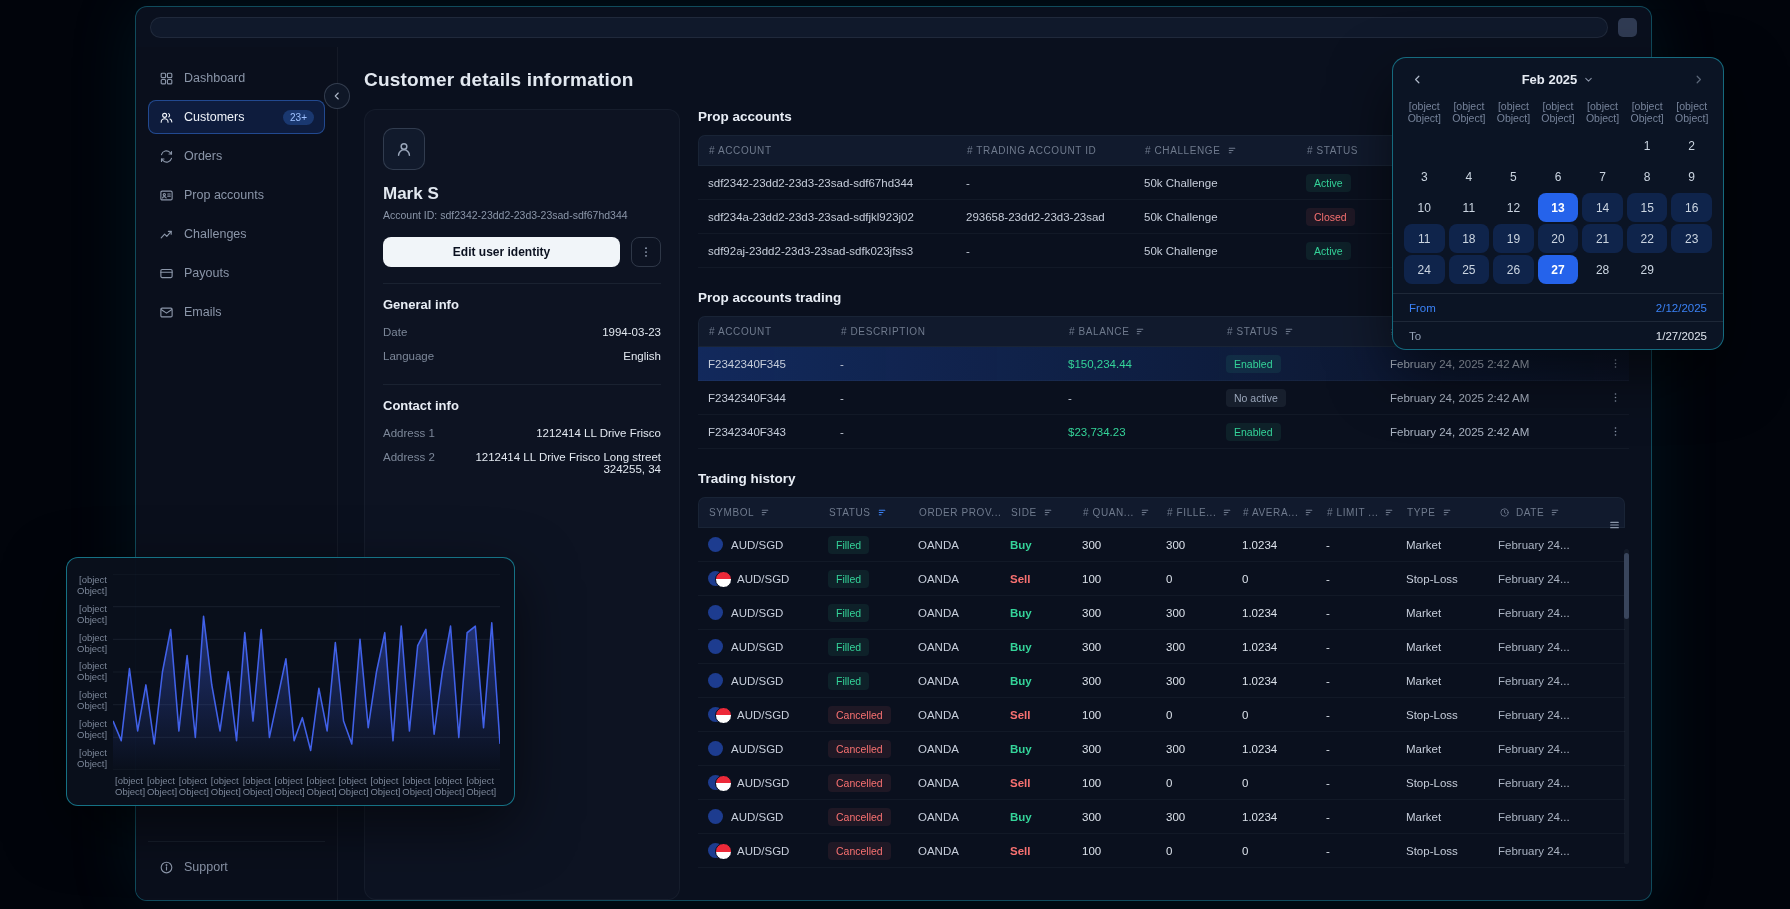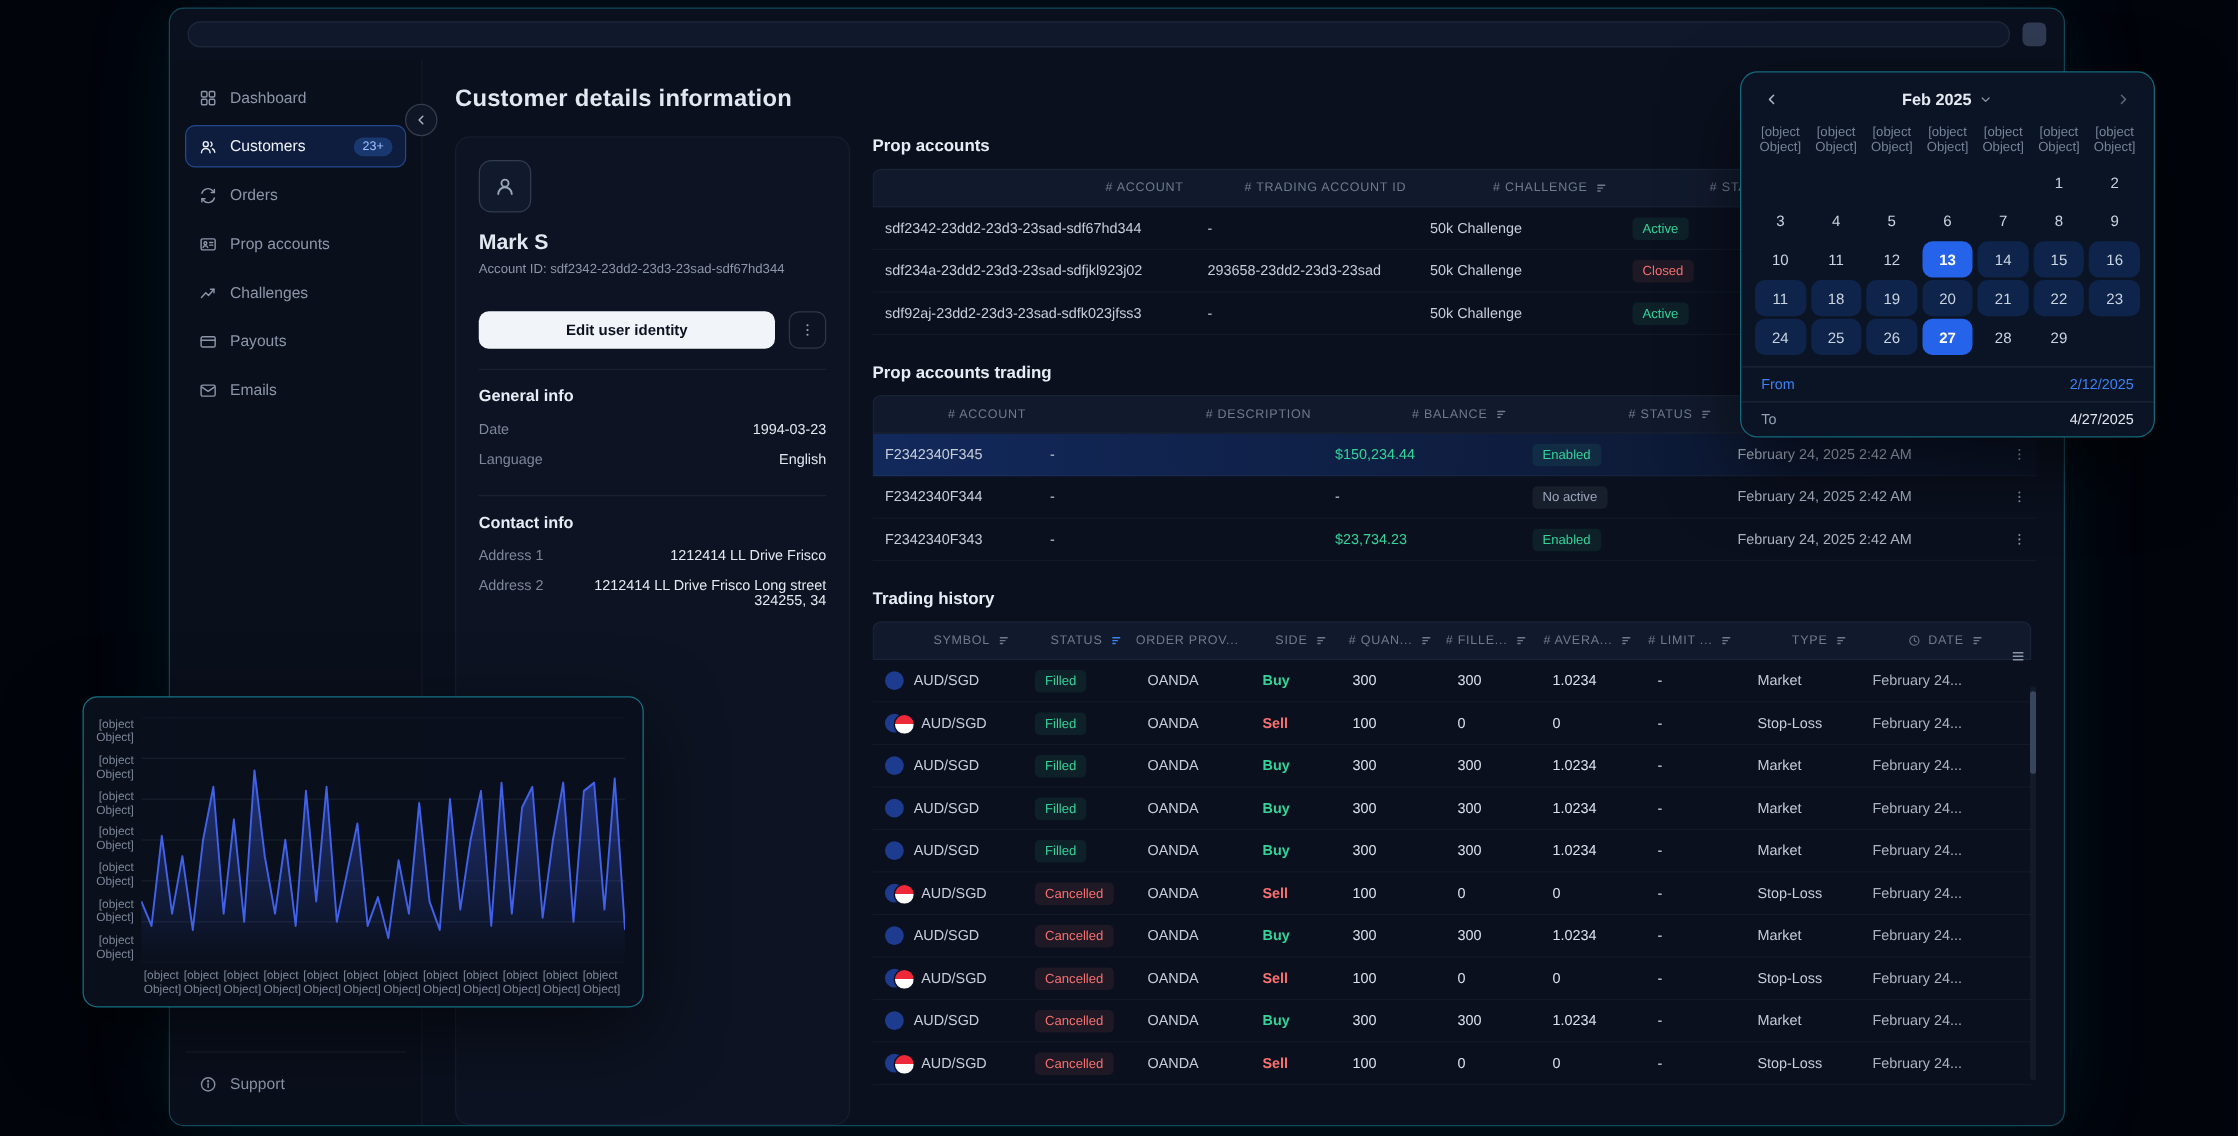--- a/index.html
+++ b/index.html
@@ -70,21 +70,21 @@
     padding: 18px; overflow: hidden;
   }
   .avatar {
     width: 42px; height: 42px; border-radius: 10px; background: #111a2c;
     border: 1px solid rgba(148,163,184,0.25); color: #9aa6ba;
     display: flex; align-items: center; justify-content: center; margin-bottom: 14px;
   }
   .avatar svg { width: 20px; height: 20px; }
   .customer-name { font-size: 17px; font-weight: 700; }
   .customer-id { font-size: 10.5px; color: #8b96a9; margin-top: 5px; }
-  .edit-row { display: flex; gap: 11px; margin-top: 28px; }
+  .edit-row { display: flex; gap: 11px; margin-top: 16px; }
   .btn-edit {
     flex: 1; height: 30px; border-radius: 8px; border: none; background: #f1f5f9;
     color: #0b1120; font-size: 12px; font-weight: 600; cursor: pointer;
     font-family: "Liberation Sans", sans-serif;
   }
   .btn-kebab-sq {
     width: 30px; height: 30px; flex: none; border-radius: 8px; background: transparent;
     border: 1px solid rgba(148,163,184,0.25); color: #9aa6ba;
     display: flex; align-items: center; justify-content: center; cursor: pointer;
   }
@@ -106,21 +106,21 @@
     background: #111a2d; border: 1px solid rgba(148,163,184,0.07); border-radius: 7px 7px 0 0;
   }
   .t-row { display: grid; border-bottom: 1px solid rgba(148,163,184,0.06); }
   .t-row.selected { background: linear-gradient(90deg, rgba(37,99,235,0.30), rgba(37,99,235,0.04)); }
   .grid-pa { grid-template-columns: 258px 178px 162px 132px 1fr 30px; }
   .grid-pt { grid-template-columns: 132px 228px 158px 164px 1fr 30px; }
   .grid-th { grid-template-columns: 120px 90px 92px 72px 84px 76px 84px 80px 92px 1fr 26px; }
   .th {
     font-size: 10px; letter-spacing: 0.6px; color: #6f7a8d; text-transform: uppercase;
     padding: 9px 10px; display: flex; align-items: center; gap: 6px;
-    white-space: nowrap; overflow: hidden; cursor: pointer; justify-content: flex-end;
+    white-space: nowrap; overflow: hidden; cursor: pointer;
   }
   .td {
     font-size: 11.5px; color: #c6cdda; padding: 0 10px; height: 33px;
     display: flex; align-items: center; gap: 8px; white-space: nowrap; overflow: hidden;
   }
   .sort-ico, .clock-ico { display: none; color: inherit; }
   .sort-ico.show, .clock-ico.show { display: inline-flex; }
   .sort-ico.active { color: #3b82f6; }
   .sort-ico svg { width: 11px; height: 11px; }
   .clock-ico svg { width: 11px; height: 11px; }
@@ -986,21 +986,21 @@
       <div class="day">28</div>
       <div class="day">29</div>
       <div class="day"></div>
     </div>
   <div class="cal-foot-row from">
     <span class="cal-foot-label">From</span>
     <span class="cal-foot-value">2/12/2025</span>
   </div>
   <div class="cal-foot-row">
     <span class="cal-foot-label">To</span>
-    <span class="cal-foot-value">4/27/2025</span>
+    <span class="cal-foot-value">1/27/2025</span>
   </div>
 </div>
 
 <div class="chart-panel">
   <div class="chart-body">
     <div class="y-axis">
 
     <div>[object Object]</div>
         <div>[object Object]</div>
         <div>[object Object]</div>

